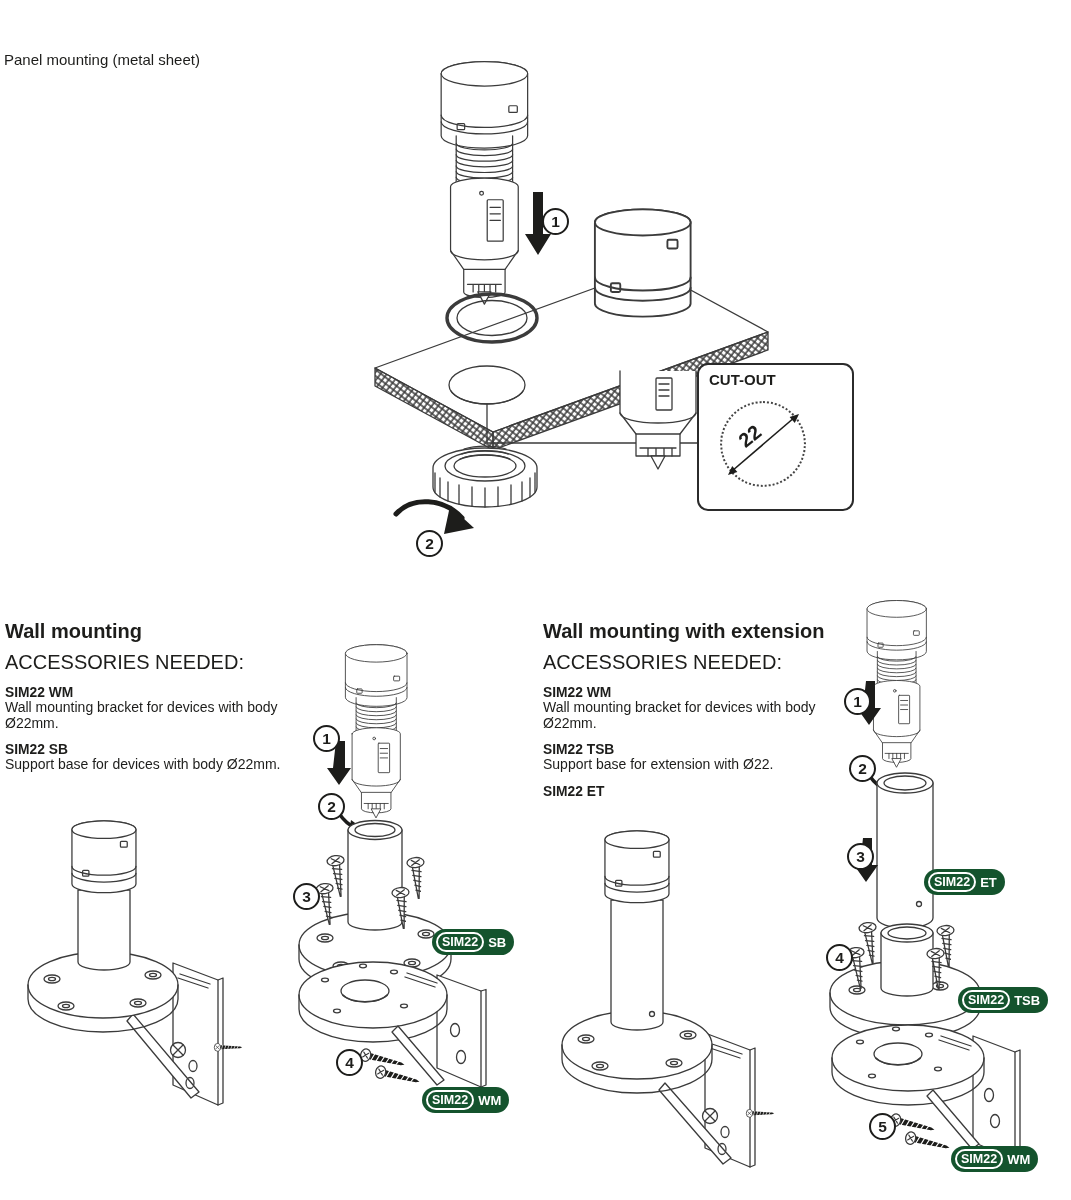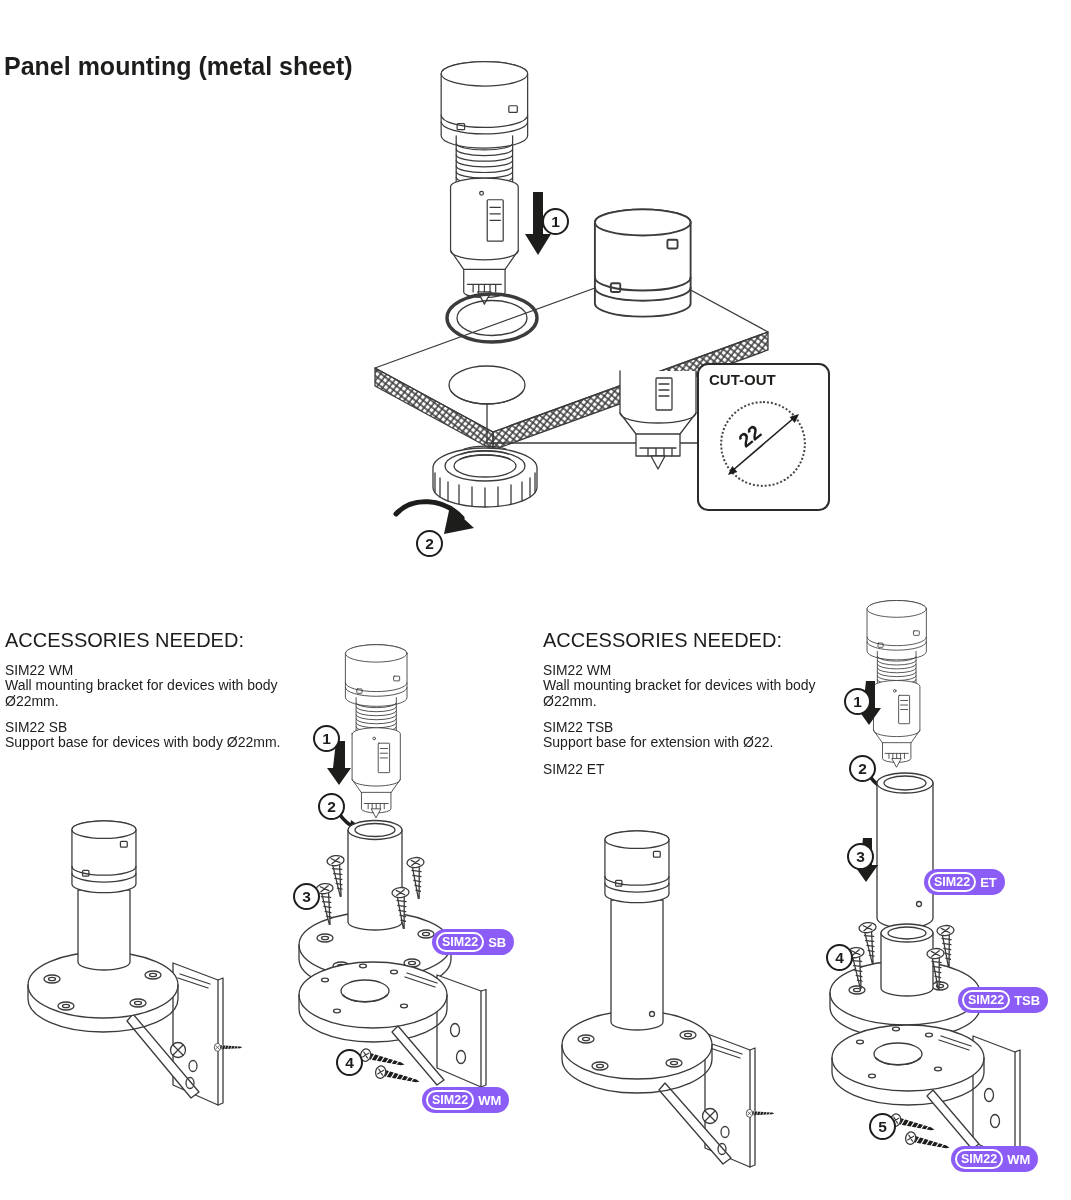--- a/index.html
+++ b/index.html
@@ -5,35 +5,35 @@
   *{margin:0;padding:0;box-sizing:border-box}
   body{background:#fff;font-family:"Liberation Sans",sans-serif;color:#1d1d1b}
   .page{position:relative;width:1071px;height:1200px;background:#fff;overflow:hidden}
   svg.art{position:absolute;left:0;top:0;z-index:1}
   svg.art *{stroke:#3b3b3b;stroke-width:1.3;fill:none;stroke-linecap:round;stroke-linejoin:round}
   svg.art .f{fill:#fff}
   svg.art .k{fill:#1d1d1b;stroke:none}
   svg.art .s2{stroke:#1d1d1b}
   svg.art .hatch{fill:url(#hatch)}
   .tb{position:absolute;z-index:2}
-  .tb h1{font-size:25px;font-weight:700;line-height:1.12}
+  .tb h1{font-size:15px;font-weight:400;line-height:1.12}
   .tb h2{font-size:20px;font-weight:800;line-height:1.12}
   .spec{font-size:13.8px;line-height:17px}
   .acc-head{font-size:20px;margin-top:9px}
-  .acc-code{font-size:13.8px;font-weight:normal;margin-top:11px}
+  .acc-code{font-size:13.8px;font-weight:bold;margin-top:11px}
   .acc-desc{font-size:14px;line-height:15.5px;max-width:298px}
   .acc-desc.narrow{max-width:252px}
   .step{position:absolute;z-index:3;width:27px;height:27px;border:2.4px solid #1d1d1b;border-radius:50%;
         background:#fff;display:flex;align-items:center;justify-content:center;
         font-size:15.5px;font-weight:bold;color:#1d1d1b}
   .badge{position:absolute;z-index:3;height:26px;display:inline-flex;align-items:center;gap:4px;
-         background:#8b5cf6;color:#fff;border-radius:14px;padding:0 8px 0 4px;
+         background:#14532d;color:#fff;border-radius:14px;padding:0 8px 0 4px;
          font-weight:800;font-size:13px;white-space:nowrap}
   .badge .code{border:2px solid #fff;border-radius:10px;padding:0 4px;line-height:16px;font-size:12.5px}
-  .cutout{position:absolute;z-index:2;left:697px;top:363px;width:133px;height:148px;
+  .cutout{position:absolute;z-index:2;left:697px;top:363px;width:157px;height:148px;
           border:2.6px solid #2b2b2b;border-radius:11px;background:#fff}
   .cutout .lbl{position:absolute;left:10px;top:6px;font-size:15px;font-weight:800}
   .cutout .circ{position:absolute;left:21px;top:36px;width:86px;height:86px;border:2px dotted #444;border-radius:50%}
   .cutout .dim{position:absolute;left:40px;top:60px;font-size:20px;font-weight:bold;transform:rotate(-39deg)}
   .cutout svg{position:absolute;left:0;top:0}
 </style>
 </head>
 <body>
 
 <div class="page">
@@ -253,28 +253,30 @@
       <use href="#bscr" transform="translate(892,1112) rotate(14)"></use>
       <use href="#bscr" transform="translate(907,1130) rotate(14)"></use>
     </g>
   </svg>
 
   <div class="tb" style="left:4px;top:52px">
     <h1>Panel mounting (metal sheet)</h1>
   </div>
 
   <div class="tb" style="left:5px;top:620px">
+    <h2>Wall mounting</h2>
     <div class="acc-head">ACCESSORIES NEEDED:</div>
     <div class="acc-code">SIM22 WM</div>
     <div class="acc-desc">Wall mounting bracket for devices with body Ø22mm.</div>
     <div class="acc-code">SIM22 SB</div>
     <div class="acc-desc">Support base for devices with body Ø22mm.</div>
   </div>
 
   <div class="tb" style="left:543px;top:620px">
+    <h2>Wall mounting with extension</h2>
     <div class="acc-head">ACCESSORIES NEEDED:</div>
     <div class="acc-code">SIM22 WM</div>
     <div class="acc-desc">Wall mounting bracket for devices with body Ø22mm.</div>
     <div class="acc-code">SIM22 TSB</div>
     <div class="acc-desc">Support base for extension with Ø22.</div>
     <div class="acc-code">SIM22 ET</div>
   </div>
 
   <div class="cutout">
     <div class="lbl">CUT-OUT</div>

